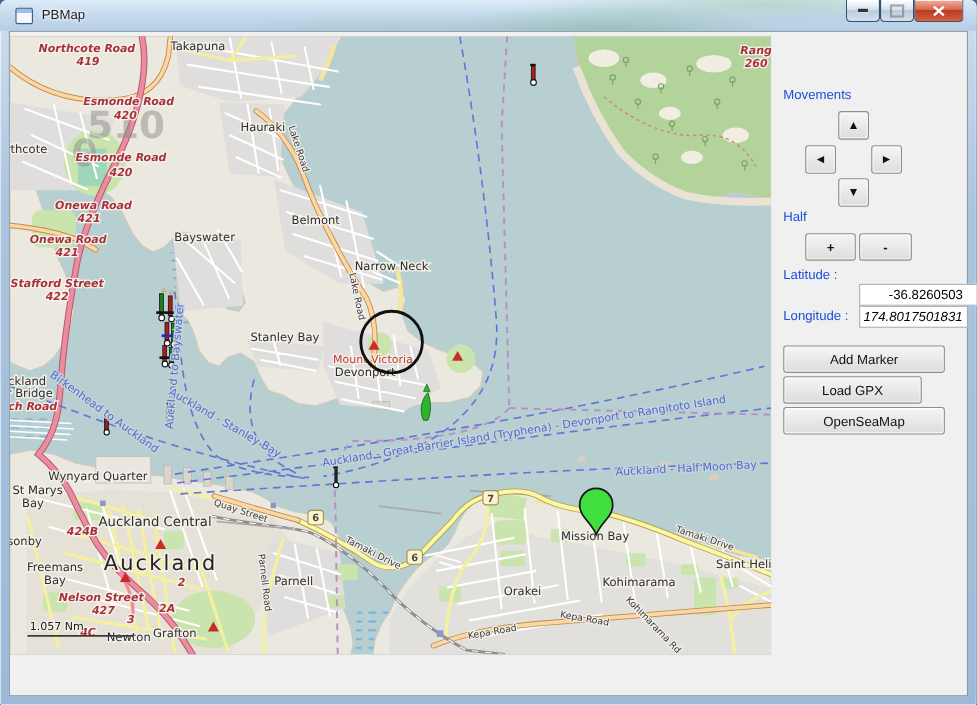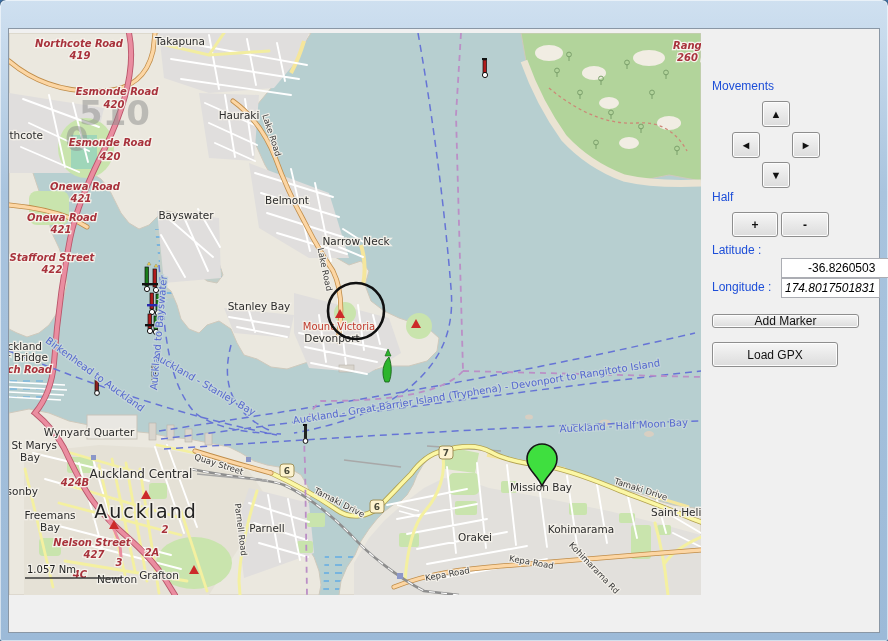--- a/index.html
+++ b/index.html
@@ -43,20 +43,37 @@
   .t-peak{font-size:10px;fill:#c03a2e;paint-order:stroke;stroke:#f3f0e9;stroke-width:2.4px;}
   .t-gray{font-size:34px;font-weight:bold;fill:#8d8d8d;opacity:.5;}
   .t-scale{font-size:10px;fill:#1a1a1a;paint-order:stroke;stroke:#f3f0e9;stroke-width:2.4px;}
   .t-shield{font-size:9px;font-weight:bold;fill:#4a4a3a;}
   .anchor-e{text-anchor:end;}.anchor-m{text-anchor:middle;}
 </style>
 </head>
 <body>
 
 <div class="window">
+  <div class="titlebar">
+    <div class="app-icon"></div>
+    <span class="title-text">PBMap</span>
+    <div class="caption-buttons">
+      <div class="cap-btn">
+          <div class="glyph-min"></div>
+        </div>
+      <div class="cap-btn">
+          <div class="glyph-max"></div>
+        </div>
+      <div class="cap-btn close">
+        <svg width="11" height="10">
+            <path d="M1,1 L10,9 M10,1 L1,9" stroke="#fff" stroke-width="2.2"></path>
+          </svg>
+      </div>
+    </div>
+  </div>
 
   <div class="client">
     <div class="map-wrap">
     <svg width="692" height="562" viewBox="0 0 692 562">
       <defs>
         <pattern id="tidal" width="13" height="8" patternUnits="userSpaceOnUse">
           <line x1="1" y1="4" x2="8" y2="4" stroke="#58a8e6" stroke-width="1.6"></line>
         </pattern>
         <g id="tree">
               <line x1="0" y1="0" x2="0" y2="-5" stroke="#7ba06b" stroke-width="1"></line>
@@ -400,17 +417,18 @@
       <button class="wbtn arrow" style="left:31px;top:103px;">◄</button>
       <button class="wbtn arrow" style="left:91px;top:103px;">►</button>
       <button class="wbtn arrow" style="left:61px;top:133px;">▼</button>
       <span class="pl" style="left:11px;top:161px;">Half</span>
       <button class="wbtn" style="left:31px;top:183px;width:46px;height:25px;font-weight:bold;">+</button>
       <button class="wbtn" style="left:80px;top:183px;width:48px;height:25px;font-weight:bold;">-</button>
       <span class="pl" style="left:11px;top:214px;">Latitude :</span>
       <input class="winput" style="left: 80px; top: 229px; width: 90px; padding-left: 26px;" value="-36.8260503">
       <span class="pl" style="left:11px;top:251px;">Longitude :</span>
       <input class="winput" style="left: 80px; top: 249px; width: 91px; font-style: italic;" value="174.8017501831">
-      <button class="wbtn" style="left:11px;top:285px;width:147px;height:14px;">Add Marker</button>
+      <button class="wbtn" style="left:11px;top:285px;width:147px;height:25px;">Add Marker</button>
       <button class="wbtn" style="left:11px;top:313px;width:126px;height:25px;">Load GPX</button>
+      <button class="wbtn" style="left:11px;top:341px;width:147px;height:25px;">OpenSeaMap</button>
     </div>
   </div>
 </div>
 
 </body></html>

